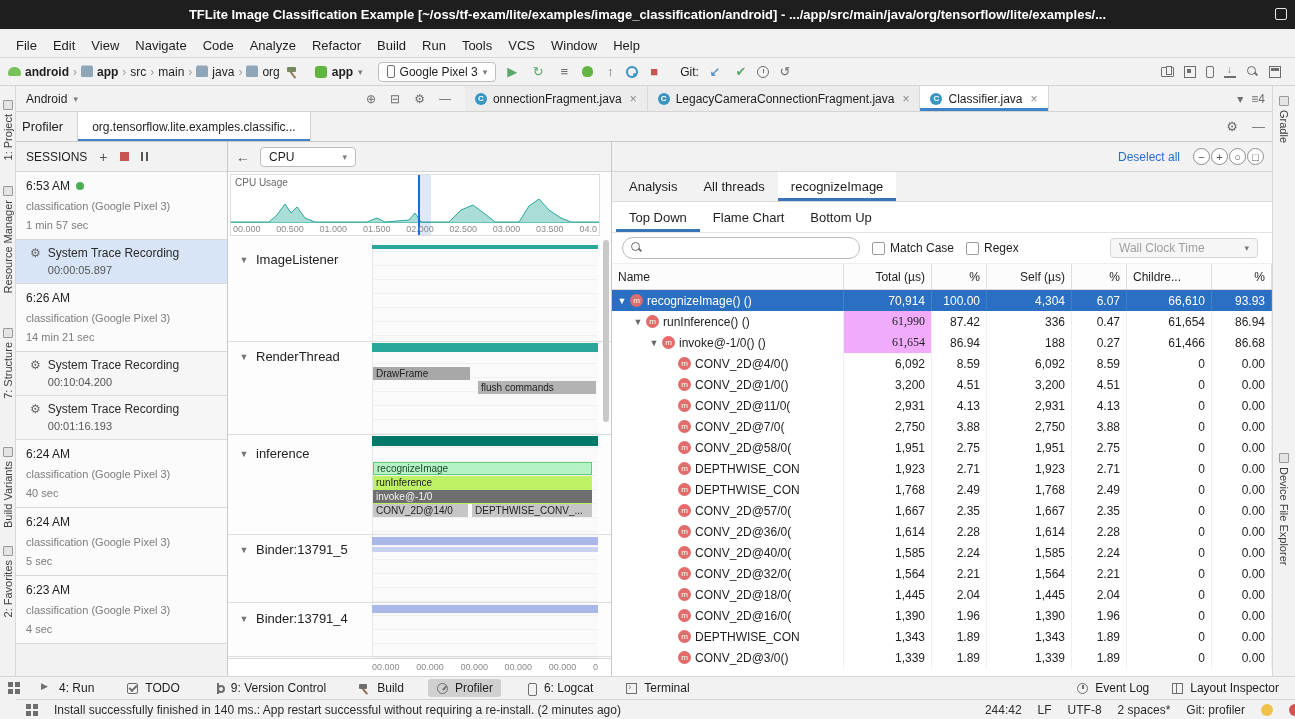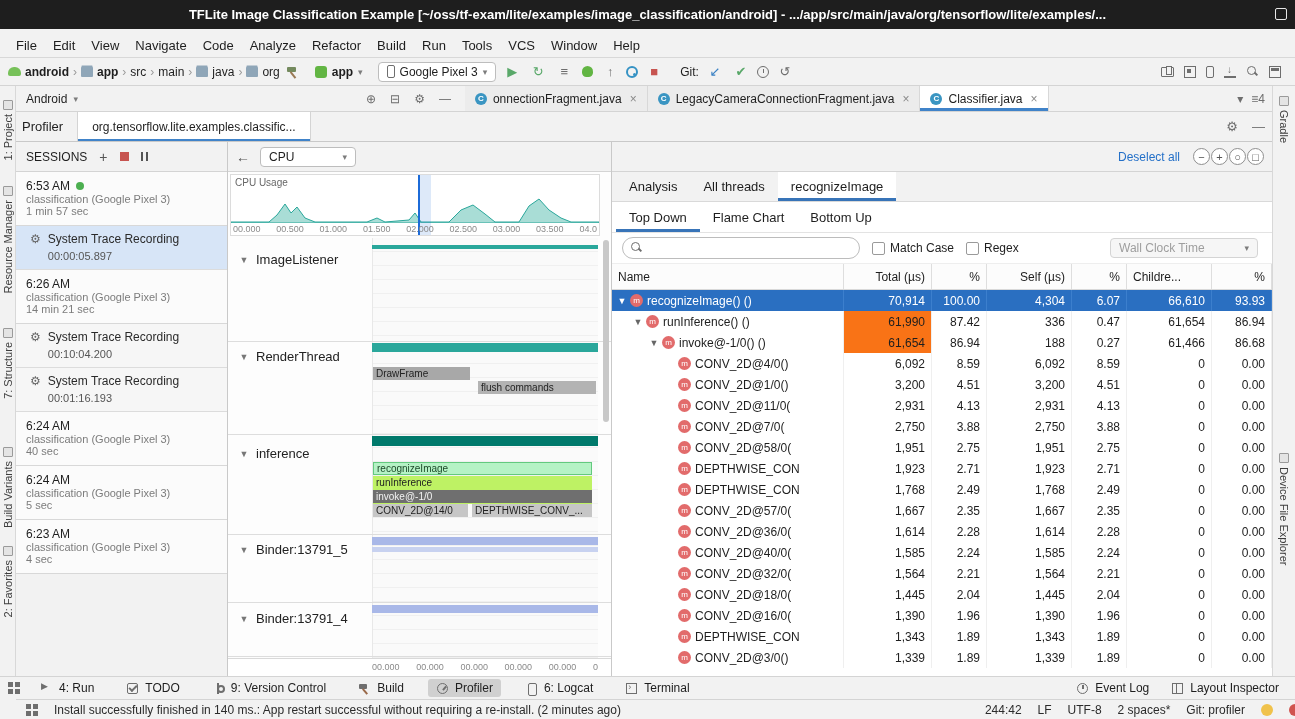--- a/index.html
+++ b/index.html
@@ -93,21 +93,21 @@
 
 
 .sessions{position:absolute;left:16px;top:0;width:212px;height:534px;background:#f2f2f2;border-right:1px solid #c9c9c9;overflow:hidden;}
 .sess-head{justify-content:flex-start;gap:12px;padding:0 10px;font-size:12px;color:#1e1e1e;}
 .sq-red{width:9px;height:9px;background:#c75450;}
 .i-pause{width:7px;height:9px;background:linear-gradient(90deg,#555 0 2px,transparent 2px 5px,#555 5px 7px);}
 .plus{font-size:14px;color:#555;}
 .sess{background:#fbfbfb;border-bottom:1px solid #d8d8d8;padding:7px 8px 8px 10px;}
 .sess-time{font-size:12px;display:flex;align-items:center;gap:6px;}
 .live-dot{width:8px;height:8px;border-radius:50%;background:#4caf50;}
-.sess-sub{font-size:11px;color:#7c7c7c;margin-top:0;}
+.sess-sub{font-size:11px;color:#7c7c7c;margin-top:7px;}
 .sess-child{display:flex;gap:7px;padding:6px 8px 7px 14px;background:#f6f6f6;border-bottom:1px solid #dcdcdc;}
 .sess-child.sel{background:#d7e5f7;}
 .gear{font-size:12px;color:#666;line-height:14px;}
 .sc-label{font-size:12px;color:#2a2a2a;}
 .sc-dur{font-size:11px;color:#555;margin-top:4px;}
 
 
 .cpu{position:absolute;left:228px;top:0;width:384px;height:534px;background:#fdfdfd;border-right:1px solid #c9c9c9;overflow:hidden;}
 .cpu-head{gap:10px;padding:0 8px;}
 .back{font-size:14px;color:#555;}
@@ -158,21 +158,21 @@
 .cbx-row{display:flex;align-items:center;gap:5px;font-size:12px;}
 .cbx{width:13px;height:13px;border:1px solid #9a9a9a;border-radius:2px;background:#fff;}
 .clock-combo{margin-left:auto;margin-right:4px;color:#9e9e9e;background:#f6f6f6;border:1px solid #d4d4d4;min-width:148px;justify-content:space-between;}
 .t-head{display:grid;grid-template-columns:232px 88px 55px 85px 55px 85px 60px;height:26px;border-bottom:1px solid #d9d9d9;background:#fcfcfc;}
 .t-head .tcell{font-size:12px;color:#1e1e1e;display:flex;align-items:center;padding:0 6px;border-right:1px solid #dedede;}
 .t-head .tcell.num{justify-content:flex-end;}
 .t-body{overflow:hidden;height:386px;}
 .trow{display:grid;grid-template-columns:232px 88px 55px 85px 55px 85px 60px;height:21px;}
 .tcell{display:flex;align-items:center;padding:0 6px;font-size:12px;border-right:1px solid #efefef;overflow:hidden;white-space:nowrap;}
 .tcell.num{justify-content:flex-end;font-size:12px;}
-.tcell.hot{background:#f97316;}
+.tcell.hot{background:#f0abfc;font-family:Liberation Serif, serif;}
 .trow.sel{background:#2a6fc1;color:#fff;}
 .trow.sel .tcell{border-right-color:#3c7fcd;}
 .tri{width:12px;font-size: 9px;color:#666;text-align:center;flex:none;}
 .trow.sel .tri{color:#fff;}
 .m-ico{width:13px;height:13px;border-radius:50%;background:#e26b6b;color:#fff;font-size:8px;display:inline-flex;align-items:center;justify-content:center;margin:0 4px 0 2px;flex:none;}
 .nm{overflow:hidden;text-overflow:clip;}
 
 
 .bottombar{position:absolute;left:0;top:676px;width:1295px;height:23px;background:#f2f2f2;border-top:1px solid #d4d4d4;display:flex;align-items:center;padding:0 8px;gap:4px;z-index:8;}
 .twb{display:flex;align-items:center;gap:6px;padding:2px 8px;font-size:12px;border-radius:3px;white-space:nowrap;}

